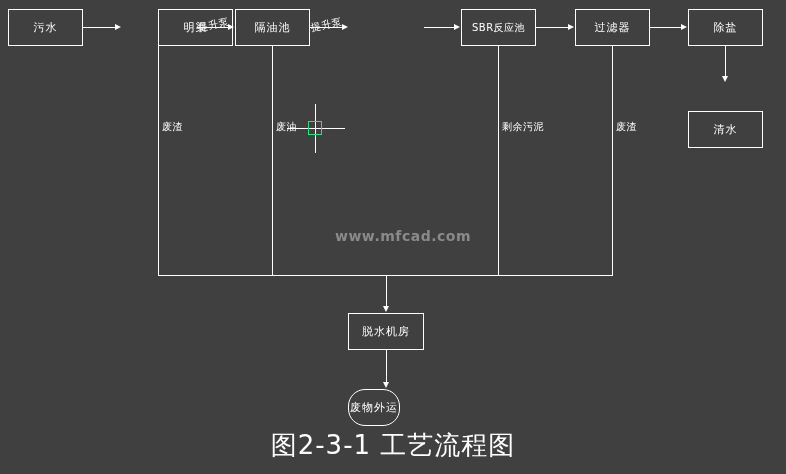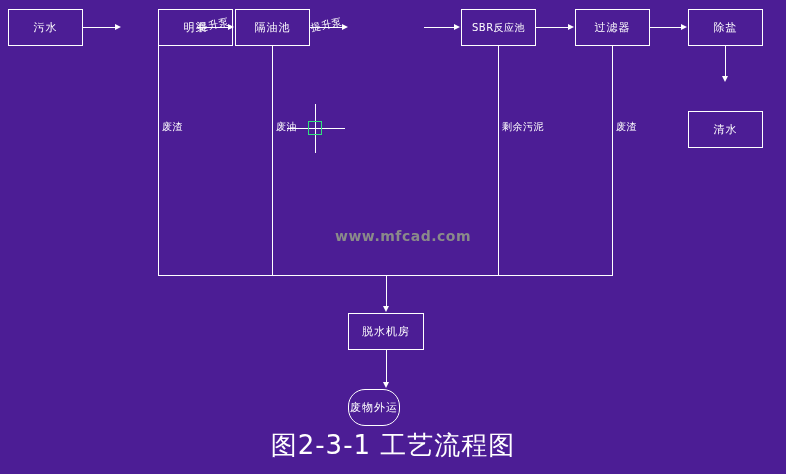--- a/index.html
+++ b/index.html
@@ -8,21 +8,21 @@
     padding: 0;
     background: #000000;
   }
   body {
     font-family: "DejaVu Sans", "Liberation Sans", sans-serif;
   }
   #canvas {
     position: relative;
     width: 786px;
     height: 474px;
-    background: #4c1d95;
+    background: #404040;
     overflow: hidden;
   }
   
   .node {
     position: absolute;
     box-sizing: border-box;
     border: 1px solid #ffffff;
     color: #ffffff;
     display: flex;
     align-items: center;

